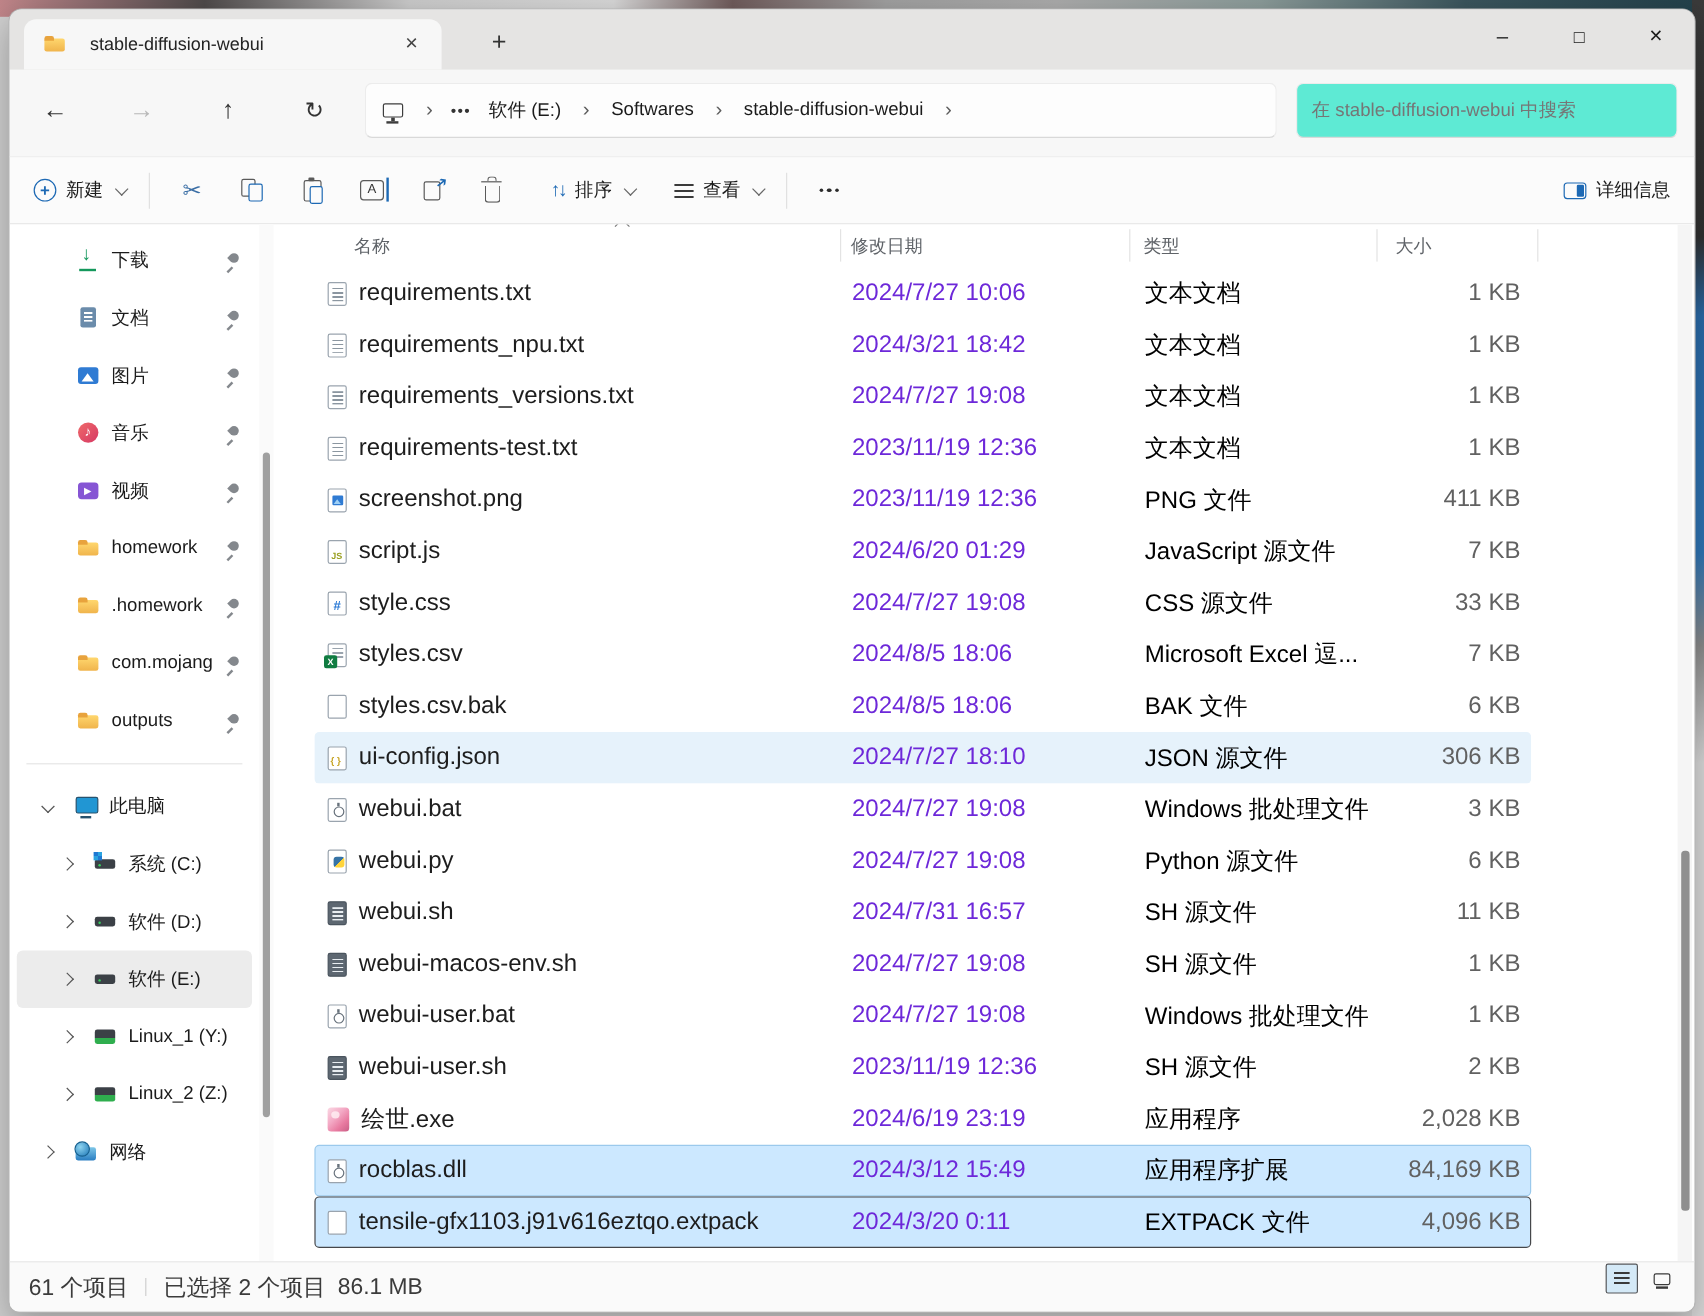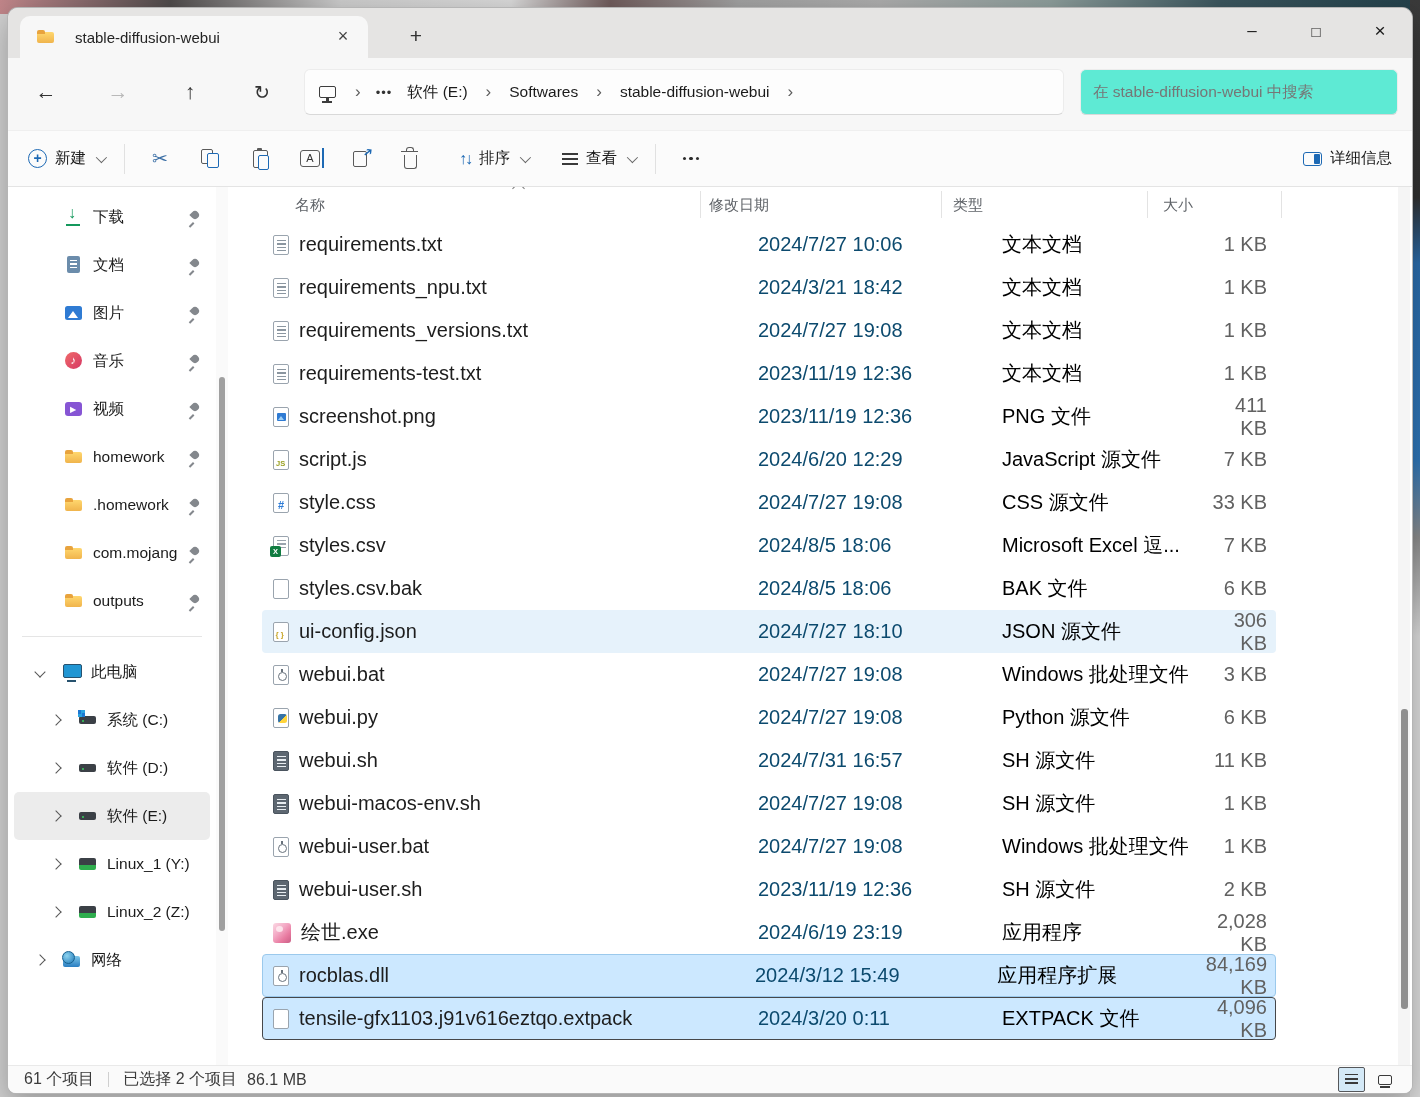--- a/index.html
+++ b/index.html
@@ -153,21 +153,21 @@
   .lh-sep { position:absolute; top:4px; width:1px; height:27px; background:#e3e3e3; }
   .sort-caret { position:absolute; left:252px; top:-3px; width:9px; height:9px;
     border-left:1.6px solid #7a7a7a; border-top:1.6px solid #7a7a7a; transform:rotate(45deg); }
   .rows { }
   .row { position:relative; height:43px; margin-left:34px; width:1014px; display:flex; align-items:center;
     font-size:20px; border:1px solid transparent; border-radius:4px; }
   .row.hover { background:#e6f2fb; }
   .row.selected { background:#cce8ff; border-color:#9bc9ec; }
   .row.focused { border-color:#46474a; }
   .cell-name { width:447px; display:flex; align-items:center; gap:10px; padding-left:10px; color:#1d1d1d; white-space:nowrap; overflow:hidden; }
-  .cell-date { width:244px; color:#0c4a6e;margin-left:48px; }
+  .cell-date { width:244px; color:#6d28d9; }
   .cell-type { width:210px; color:#000000; white-space:nowrap; overflow:hidden; }
   .cell-size { flex:1; text-align:right; padding-right:8px; color:#616161; }
 
   
   .fi { width:16px; height:20px; flex:none; position:relative; border:1px solid #9aa4ae; border-radius:2px; background:#fff; }
   .fi-txt::before { content:""; position:absolute; left:2.5px; right:2.5px; top:4px; height:11px;
     background:repeating-linear-gradient(#8b96a0 0 1.2px, transparent 1.2px 3.4px); }
   .fi-png::before { content:""; position:absolute; left:2.5px; top:5px; width:9px; height:8px; background:#2f7bd3; border-radius:1px; }
   .fi-png::after { content:""; position:absolute; left:4px; top:8px; width:0; height:0;
     border-left:3px solid transparent; border-right:3px solid transparent; border-bottom:4px solid #9fd0f5; }
@@ -187,22 +187,22 @@
   .fi-sh::before { content:""; position:absolute; left:2.5px; right:2.5px; top:4px; height:11px;
     background:repeating-linear-gradient(#e8edf1 0 1.2px, transparent 1.2px 3.4px); }
   .fi-exe-art { border:none; border-radius:3px; background:linear-gradient(135deg,#fbd9e4 0%,#f3a8c4 40%,#e87aa0 70%,#c95f86 100%); width:18px; }
   .fi-exe-art::before { content:""; position:absolute; left:3px; top:3px; width:7px; height:6px; border-radius:50%; background:#fff0f4; opacity:.8; }
   .fi-plain::before { content:""; }
 
   .vscroll { position:absolute; right:2px; top:0; bottom:0; width:12px; background:#f5f5f5; }
   .vscroll .thumb { position:absolute; left:3px; width:7px; top:522px; height:300px; background:#8f8f8f; border-radius:3px; }
 
   
-  .statusbar { height:28px; flex:none; background:#fafafa; border-top:1px solid #e9e9e9;
-    display:flex; align-items:center; padding:1px 16px; font-size:16px; color:#3b3b3b; position:relative; }
+  .statusbar { height:42px; flex:none; background:#fafafa; border-top:1px solid #e9e9e9;
+    display:flex; align-items:center; padding:1px 16px; font-size:19px; color:#3b3b3b; position:relative; }
   .status-div { width:1px; height:15px; background:#cfcfcf; margin:0 14px; }
   .status-sel-size { margin-left:10px; }
   .view-toggles { position:absolute; right:14px; top:1px; display:flex; gap:6px; align-items:center; }
   .vt-btn { width:27px; height:25px; display:flex; align-items:center; justify-content:center; border:1px solid transparent; background:transparent; border-radius:2px; }
   .vt-btn.active { background:#d4e9f7; border-color:#55575a; }
   .vt-list-ic { width:13px; height:11px; background:repeating-linear-gradient(#3a3a3a 0 1.5px, transparent 1.5px 4.2px); }
   .vt-thumb-ic { width:14px; height:10px; border:1.5px solid #3a3a3a; border-radius:2px; position:relative; }
   .vt-thumb-ic::after { content:""; position:absolute; left:1px; right:1px; bottom:-4px; height:1.5px; background:#3a3a3a; }
 </style>
 </head>
@@ -451,21 +451,21 @@
     </span>
     <span class="cell-date">2023/11/19 12:36</span>
     <span class="cell-type">PNG 文件</span>
     <span class="cell-size">411 KB</span>
   </div>
           <div class="row">
     <span class="cell-name">
       <span class="fi fi-js"></span>
       <span class="txt">script.js</span>
     </span>
-    <span class="cell-date">2024/6/20 12:29</span>
+    <span class="cell-date">2024/6/20 01:29</span>
     <span class="cell-type">JavaScript 源文件</span>
     <span class="cell-size">7 KB</span>
   </div>
           <div class="row">
     <span class="cell-name">
       <span class="fi fi-css"></span>
       <span class="txt">style.css</span>
     </span>
     <span class="cell-date">2024/7/27 19:08</span>
     <span class="cell-type">CSS 源文件</span>

